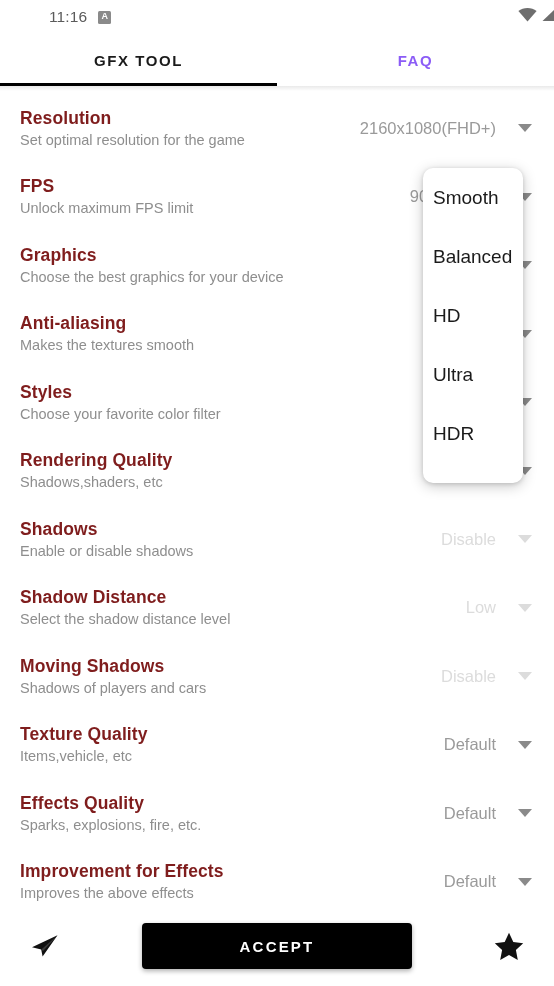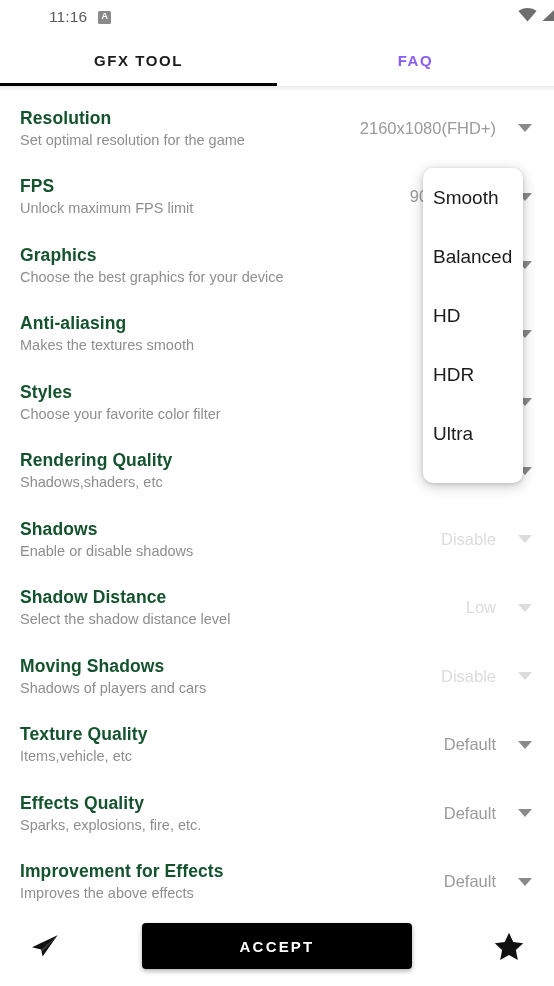--- a/index.html
+++ b/index.html
@@ -53,21 +53,21 @@
   .list {
     position:absolute; top:94px; left:0; width:554px; height:812px;
     overflow:hidden;
   }
   .row {
     position:relative; height:68.5px; display:flex; align-items:center;
     padding:0 22px 0 20px; cursor:pointer;
   }
   .row-texts { flex:1 1 auto; min-width:0; }
   .row-title {
-    font-size:17.5px; font-weight:700; color:#14532d; letter-spacing:.1px;
+    font-size:17.5px; font-weight:700; color:#7f1d1d; letter-spacing:.1px;
     line-height:22px; white-space:nowrap;
   }
   .row-sub {
     font-size:14.5px; color:#8e8e8e; line-height:20px;
     white-space:nowrap; margin-top:1px;
   }
   .row-control {
     flex:0 0 auto; display:flex; align-items:center; gap:22px;
     padding-left:10px;
   }
@@ -274,22 +274,22 @@
           <span class="row-value">Default</span>
           <span class="caret"></span>
         </div>
       </div>
     </div>
 
   <div class="dropdown" id="dropdown">
       <div class="dd-item">Smooth</div>
       <div class="dd-item">Balanced</div>
       <div class="dd-item">HD</div>
+      <div class="dd-item">Ultra</div>
       <div class="dd-item">HDR</div>
-      <div class="dd-item">Ultra</div>
     </div>
 
   <div class="bottombar">
     <div class="bb-icon">
       <svg width="30" height="26" viewBox="0 0 30 26">
         <path d="M2 14.2 27.5 2.2 12.6 23.4 11.2 16.6z" fill="#111"></path>
         <path d="M11.6 16.3 27.4 2.4 12.9 18.2z" fill="#3a3a3a"></path>
       </svg>
     </div>
     <button class="accept-btn">ACCEPT</button>

